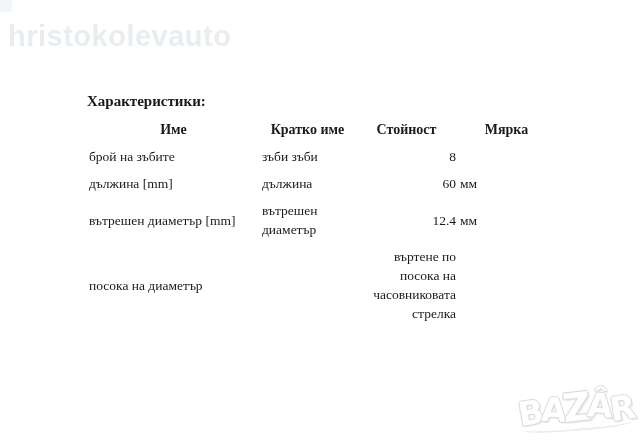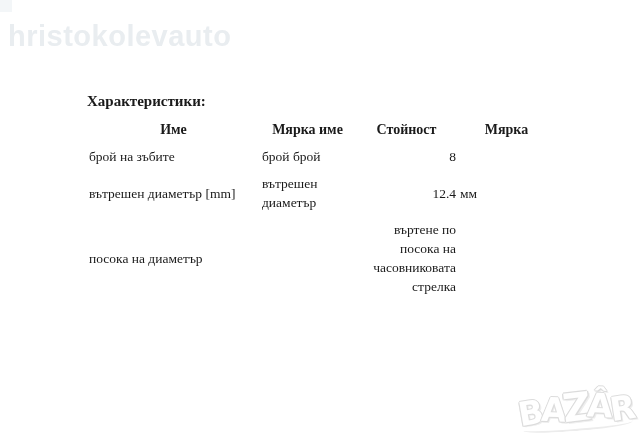--- a/index.html
+++ b/index.html
@@ -104,31 +104,37 @@
     <table class="chars">
       <colgroup>
         <col class="c-name">
           <col class="c-short">
           <col class="c-value">
           <col class="c-unit">
       </colgroup>
       <thead>
         <tr>
           <th>Име</th>
-          <th>Мярка име</th>
+          <th>Кратко име</th>
           <th>Стойност</th>
           <th>Мярка</th>
         </tr>
       </thead>
       <tbody>
           <tr>
             <td class="col-name">брой на зъбите</td>
-            <td class="col-short-name">брой брой</td>
+            <td class="col-short-name">зъби зъби</td>
             <td class="col-value">8</td>
             <td class="col-unit"></td>
+          </tr>
+          <tr>
+            <td class="col-name">дължина [mm]</td>
+            <td class="col-short-name">дължина</td>
+            <td class="col-value">60</td>
+            <td class="col-unit">мм</td>
           </tr>
           <tr>
             <td class="col-name">вътрешен диаметър [mm]</td>
             <td class="col-short-name">вътрешен диаметър</td>
             <td class="col-value">12.4</td>
             <td class="col-unit">мм</td>
           </tr>
           <tr>
             <td class="col-name">посока на диаметър</td>
             <td class="col-short-name"></td>

